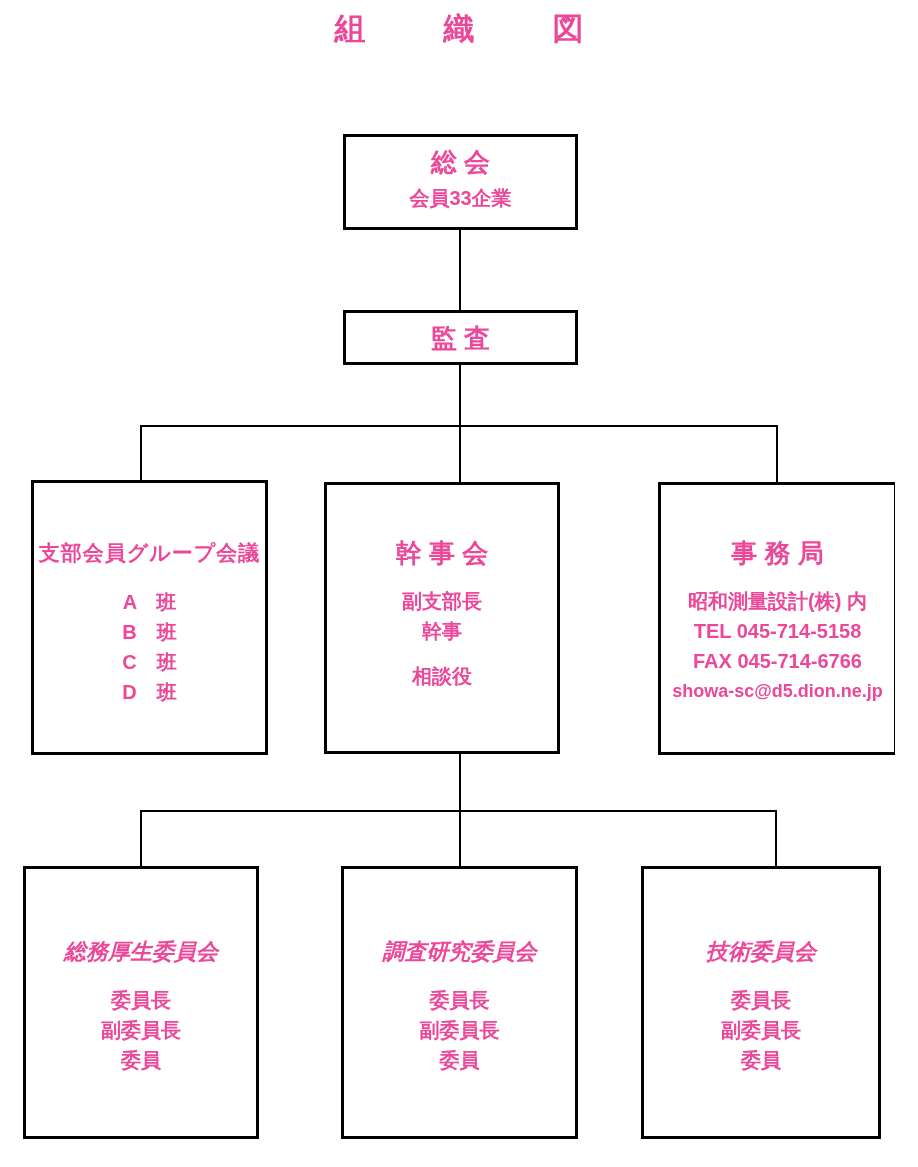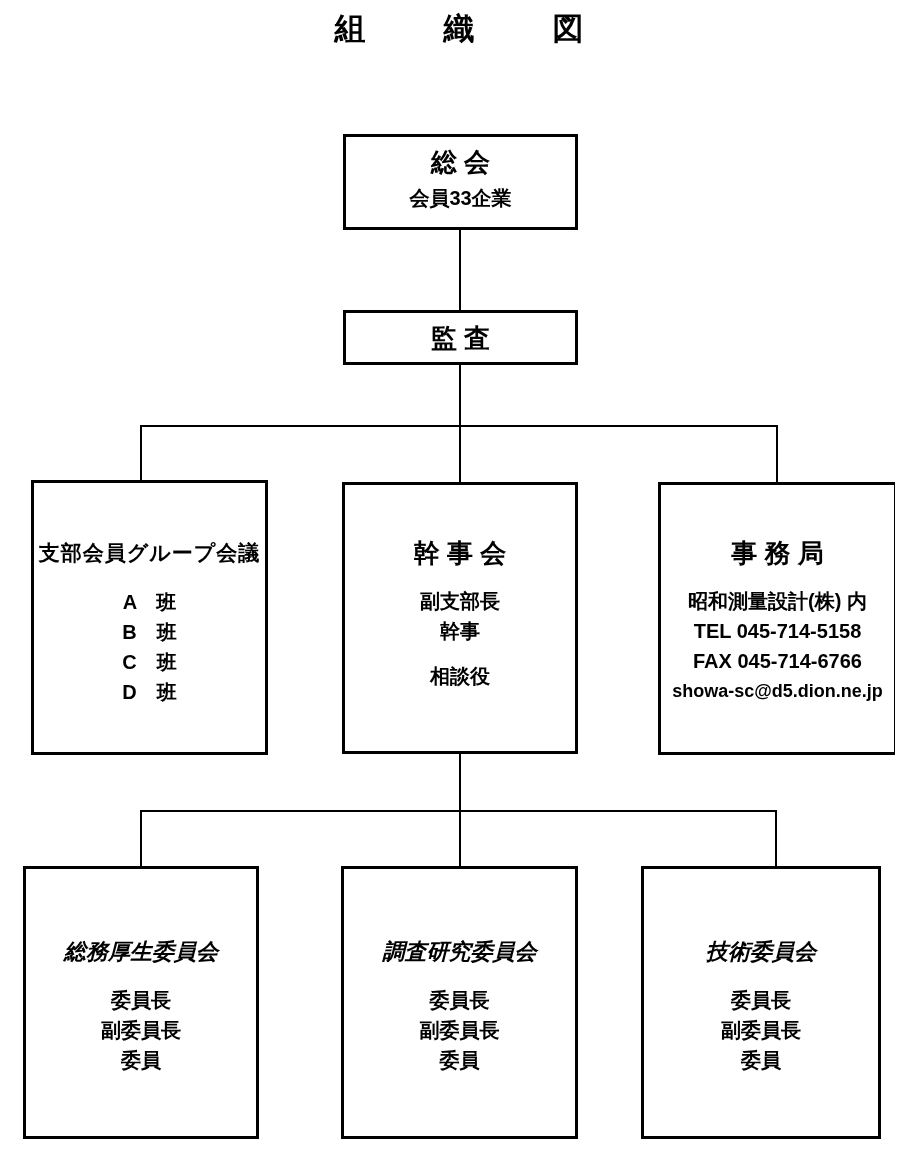--- a/index.html
+++ b/index.html
@@ -5,21 +5,21 @@
   html, body {
     margin: 0;
     padding: 0;
     background: #ffffff;
   }
   .canvas {
     position: relative;
     width: 895px;
     height: 1167px;
     background: #ffffff;
-    color: #000000;
+    color: #ec4899;
     font-family: "Liberation Sans", "DejaVu Sans", sans-serif;
     overflow: hidden;
   }
   .chart-title {
     position: absolute;
     left: 0;
     top: 8px;
     width: 918px;
     margin: 0;
     text-align: center;
@@ -79,21 +79,21 @@
   }
   .node.center-v {
     display: flex;
     align-items: center;
     justify-content: center;
   }
   
   .n-soukai  { left: 343px; top: 134px; width: 235px; height: 96px;  padding-top: 10px; }
   .n-kansa   { left: 343px; top: 310px; width: 235px; height: 55px; }
   .n-group   { left: 31px;  top: 480px; width: 237px; height: 275px; padding-top: 56px; }
-  .n-kanji   { left: 342px; top: 482px; width: 236px; height: 272px; padding-top: 53px; }
+  .n-kanji   { left: 324px; top: 482px; width: 236px; height: 272px; padding-top: 53px; }
   .n-jimu    { left: 658px; top: 482px; width: 239px; height: 273px; padding-top: 53px; }
   .n-soumu   { left: 23px;  top: 866px; width: 236px; height: 273px; padding-top: 68px; }
   .n-chousa  { left: 341px; top: 866px; width: 237px; height: 273px; padding-top: 68px; }
   .n-gijutsu { left: 641px; top: 866px; width: 240px; height: 273px; padding-top: 68px; }
   .n-group .node-items { margin-top: 20px; }
 </style>
 </head>
 <body>
 
 <div class="canvas">

